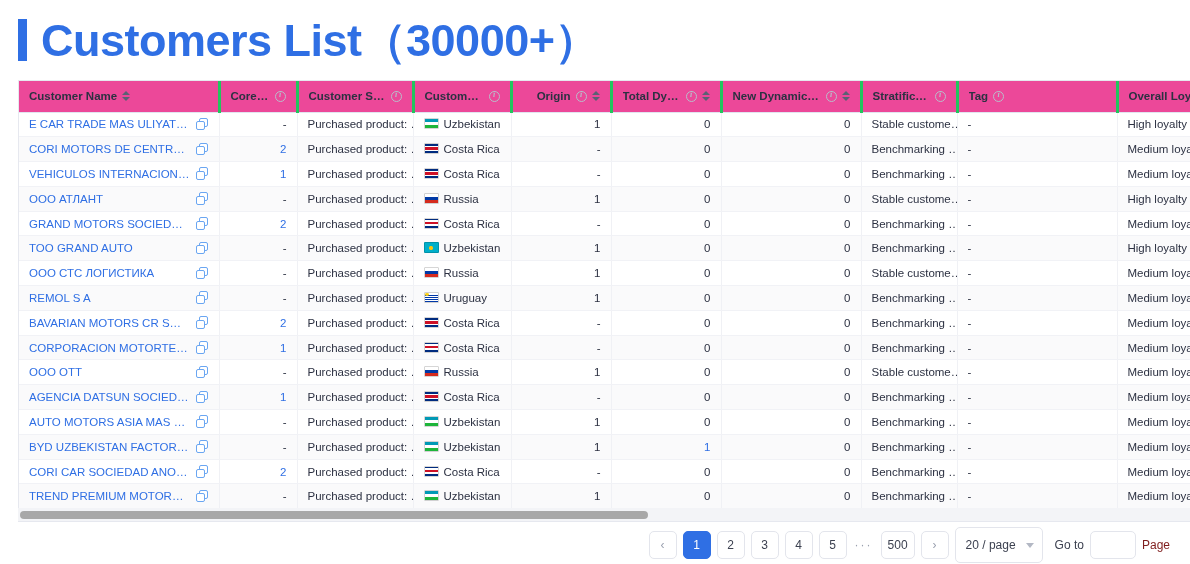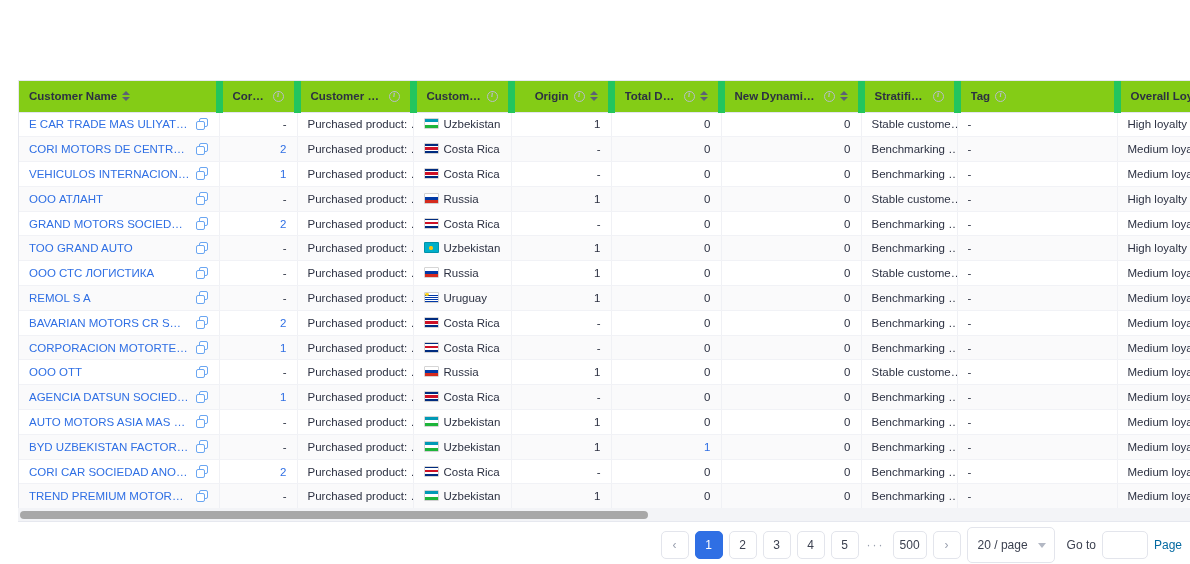--- a/index.html
+++ b/index.html
@@ -41,27 +41,27 @@
     border-right: none;
     overflow: hidden;
   }
   table.grid {
     border-collapse: collapse;
     table-layout: fixed;
     width: 1236px;
     font-size: 11.5px;
   }
   table.grid th {
-    background: #84cc16;
+    background: #ec4899;
     color: #2c3142;
     font-weight: bold;
     font-size: 11.5px;
     height: 31px;
     padding: 0 10px;
-    border-right: 7px solid #22c55e;
+    border-right: 3px solid #22c55e;
     border-bottom: 1px solid #e1e5f0;
     text-align: left;
     white-space: nowrap;
     vertical-align: middle;
   }
   table.grid td {
     height: 24.8px;
     padding: 0 10px;
     border-right: 1px solid #f0f1f5;
     border-bottom: 1px solid #f1f2f6;
@@ -183,27 +183,31 @@
     gap: 10px; padding: 0 8px 0 10px; font-size: 12px; color: #3c4150;
   }
   .chev { width: 0; height: 0;
     border-left: 4px solid transparent; border-right: 4px solid transparent;
     border-top: 5px solid #b3b8c4; }
   .goto-label { margin-left: 6px; color:#3c4150; }
   .goto-input {
     width: 46px; height: 28px;
     border: 1px solid #e3e5ec; border-radius: 5px; background: #fff;
   }
-  .page-label { margin-right: 8px; color:#0369a1; }
+  .page-label { margin-right: 20px; color:#7f1d1d; }
 </style>
 </head>
 <body>
 
 <div class="page">
 
+  <div class="title-row">
+    <div class="title-bar"></div>
+    <div class="title-text">Customers List（30000+）</div>
+  </div>
 
   <div class="table-wrap">
     <table class="grid">
       <thead>
         <tr id="hrow">
             <th style="width: 200px;">
               <div class="hcell">
                 <span class="hlabel">Customer Name</span>
                 <span class="sort-ico">
                   <i class="up"></i>

